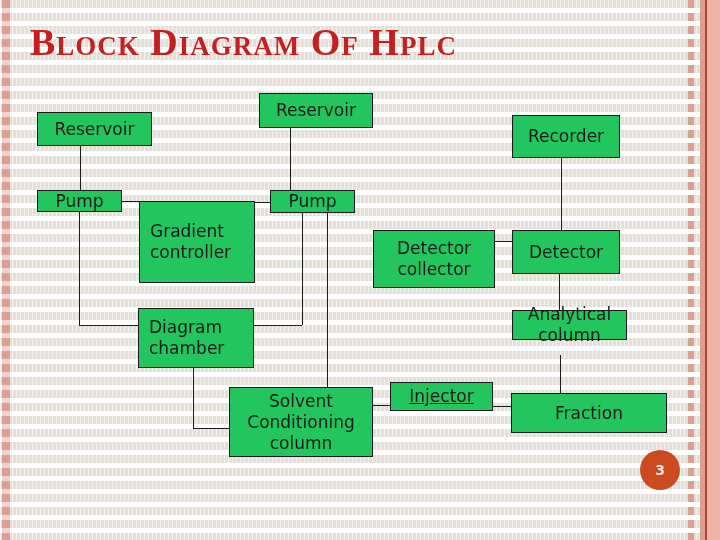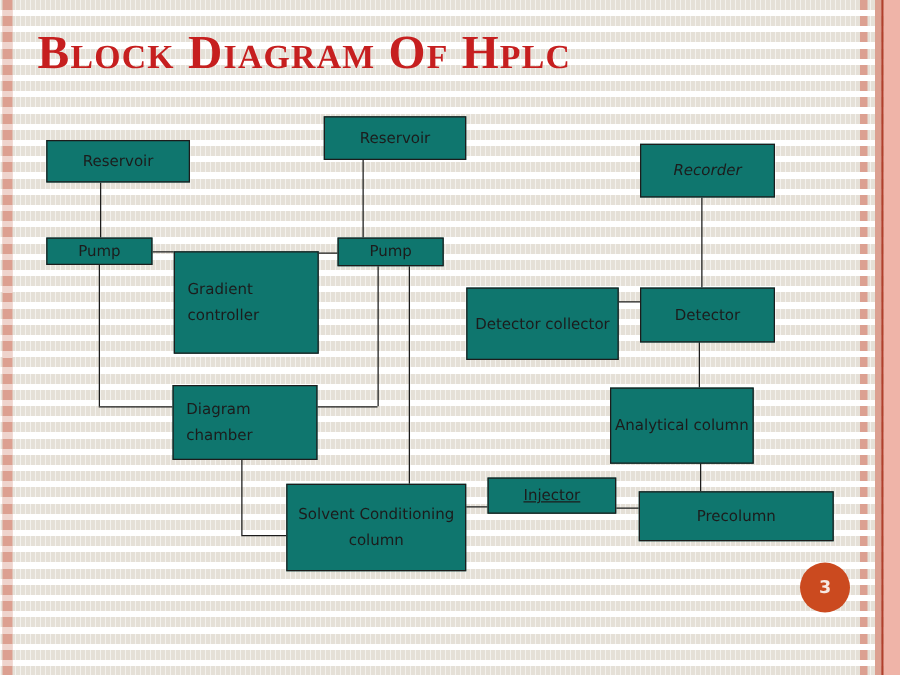--- a/index.html
+++ b/index.html
@@ -22,36 +22,36 @@
   .band-e{position:absolute;left:707px;top:0;width:13px;height:540px;background:#efb4a8;}
 
   .slide-title{
     position:absolute;top:20px;left:30px;width:640px;text-align:left;
     font-family:"Liberation Serif","DejaVu Serif",serif;
     font-variant:small-caps;font-weight:bold;font-size:38px;letter-spacing:1px;
     color:#c61f1f;
   }
 
   .box{
-    position:absolute;background:#0f766e;border:1px solid #1c1c1c;
+    position:absolute;background:#22c55e;border:1px solid #1c1c1c;
     display:flex;align-items:center;justify-content:center;text-align:center;
-    font-size:12px;line-height:21px;color:#1c1c1c;box-sizing:border-box;
+    font-size:17px;line-height:21px;color:#1c1c1c;box-sizing:border-box;
   }
   .box.left-text{justify-content:flex-start;text-align:left;padding-left:10px;}
 
   #box-reservoir-left{left:37px;top:112px;width:115px;height:34px;}
   #box-reservoir-center{left:259px;top:93px;width:114px;height:35px;}
-  #box-recorder{left:512px;top:115px;width:108px;height:43px;font-style:italic;}
+  #box-recorder{left:512px;top:115px;width:108px;height:43px;}
   #box-pump-left{left:37px;top:190px;width:85px;height:22px;}
   #box-gradient-controller{left:139px;top:171px;width:116px;height:82px;margin-top:30px;}
   #box-pump-center{left:270px;top:190px;width:85px;height:23px;}
   #box-fraction-collector{left:373px;top:230px;width:122px;height:58px;}
   #box-detector{left:512px;top:230px;width:108px;height:44px;}
   #box-mixing-chamber{left:138px;top:308px;width:116px;height:60px;}
-  #box-analytical-column{left:488px;top:310px;width:115px;height:61px;}
+  #box-analytical-column{left:512px;top:310px;width:115px;height:30px;}
   #box-solvent-conditioning{left:229px;top:387px;width:144px;height:70px;text-align:center;}
   #box-injector{left:390px;top:382px;width:103px;height:29px;text-decoration:underline;}
   #box-precolumn{left:511px;top:393px;width:156px;height:40px;}
 
   .line{position:absolute;background:#1c1c1c;}
 
   .page-badge{
     position:absolute;left:640px;top:450px;width:40px;height:40px;border-radius:50%;
     background:#cb4a1f;display:flex;align-items:center;justify-content:center;
     color:#f6e8e2;font-size:14px;font-weight:bold;
@@ -92,17 +92,17 @@
 <div class="box" id="box-recorder">Recorder</div>
 <div class="box" id="box-pump-left">Pump</div>
 <div class="box left-text" id="box-gradient-controller">Gradient controller</div>
 <div class="box" id="box-pump-center">Pump</div>
 <div class="box" id="box-fraction-collector">Detector collector</div>
 <div class="box" id="box-detector">Detector</div>
 <div class="box left-text" id="box-mixing-chamber">Diagram chamber</div>
 <div class="box" id="box-analytical-column">Analytical column</div>
 <div class="box" id="box-solvent-conditioning">Solvent Conditioning column</div>
 <div class="box" id="box-injector">Injector</div>
-<div class="box" id="box-precolumn">Precolumn</div>
+<div class="box" id="box-precolumn">Fraction</div>
 
 <div class="page-badge">
   <span>3</span>
 </div>
 
 </body></html>

